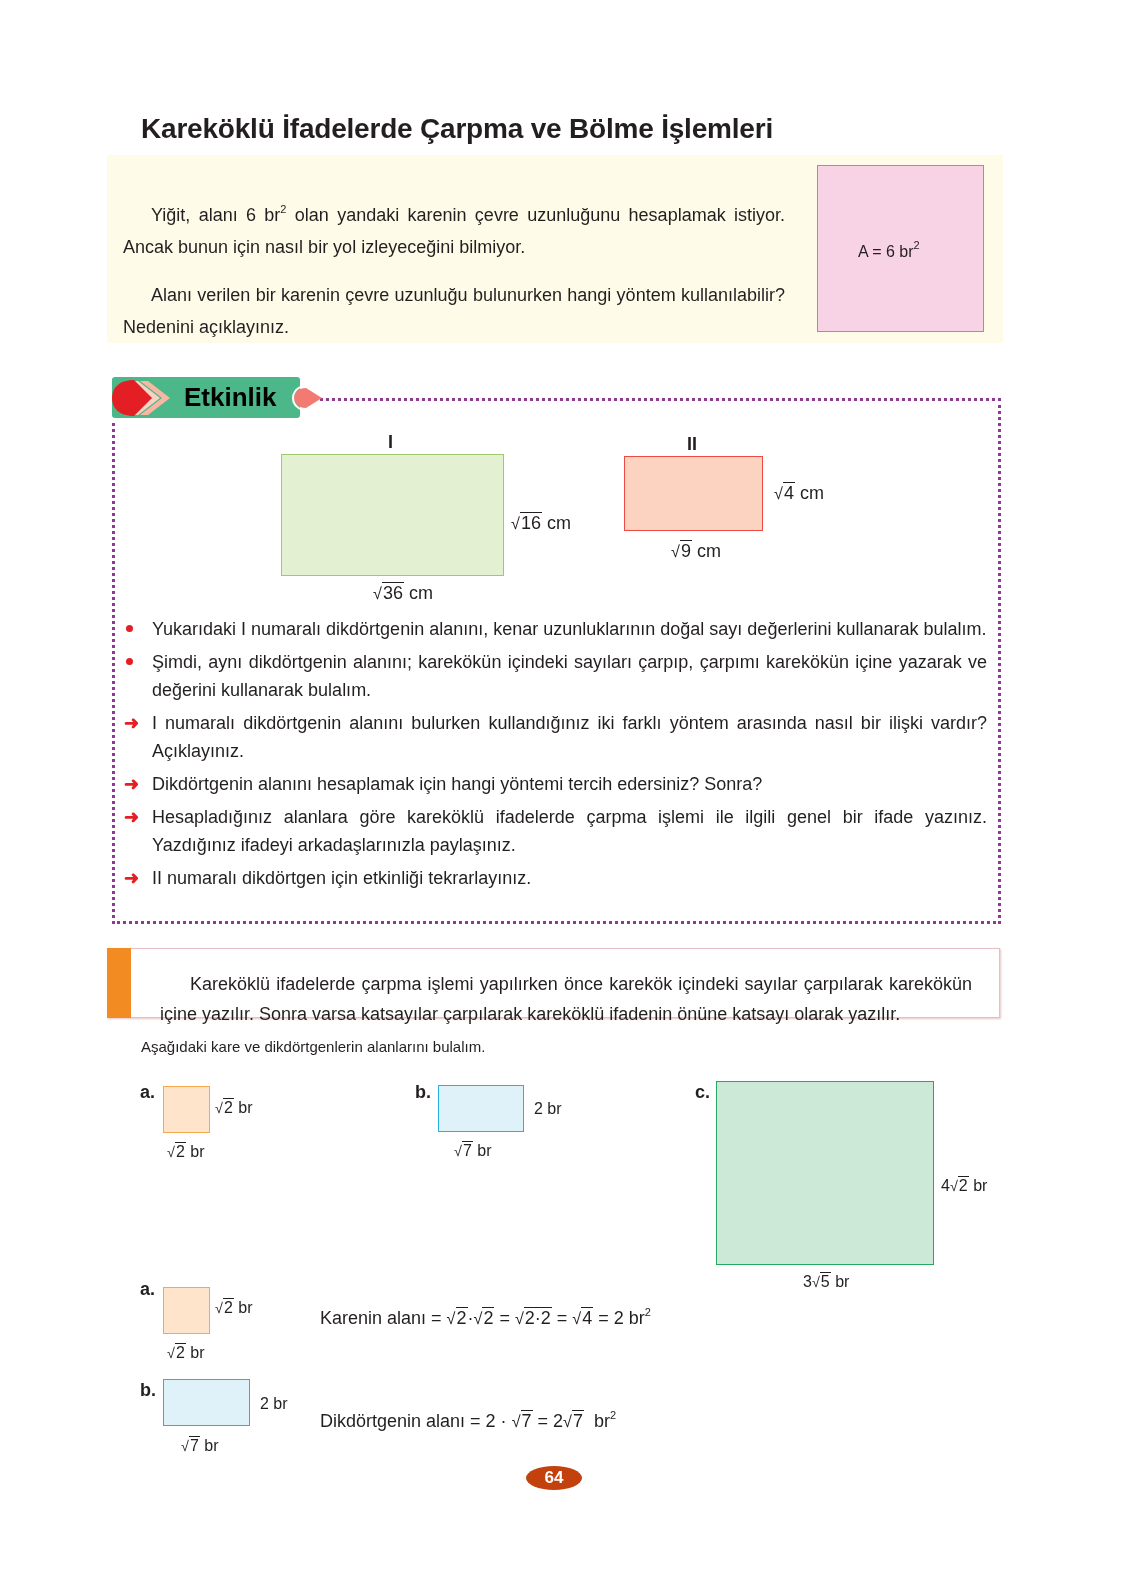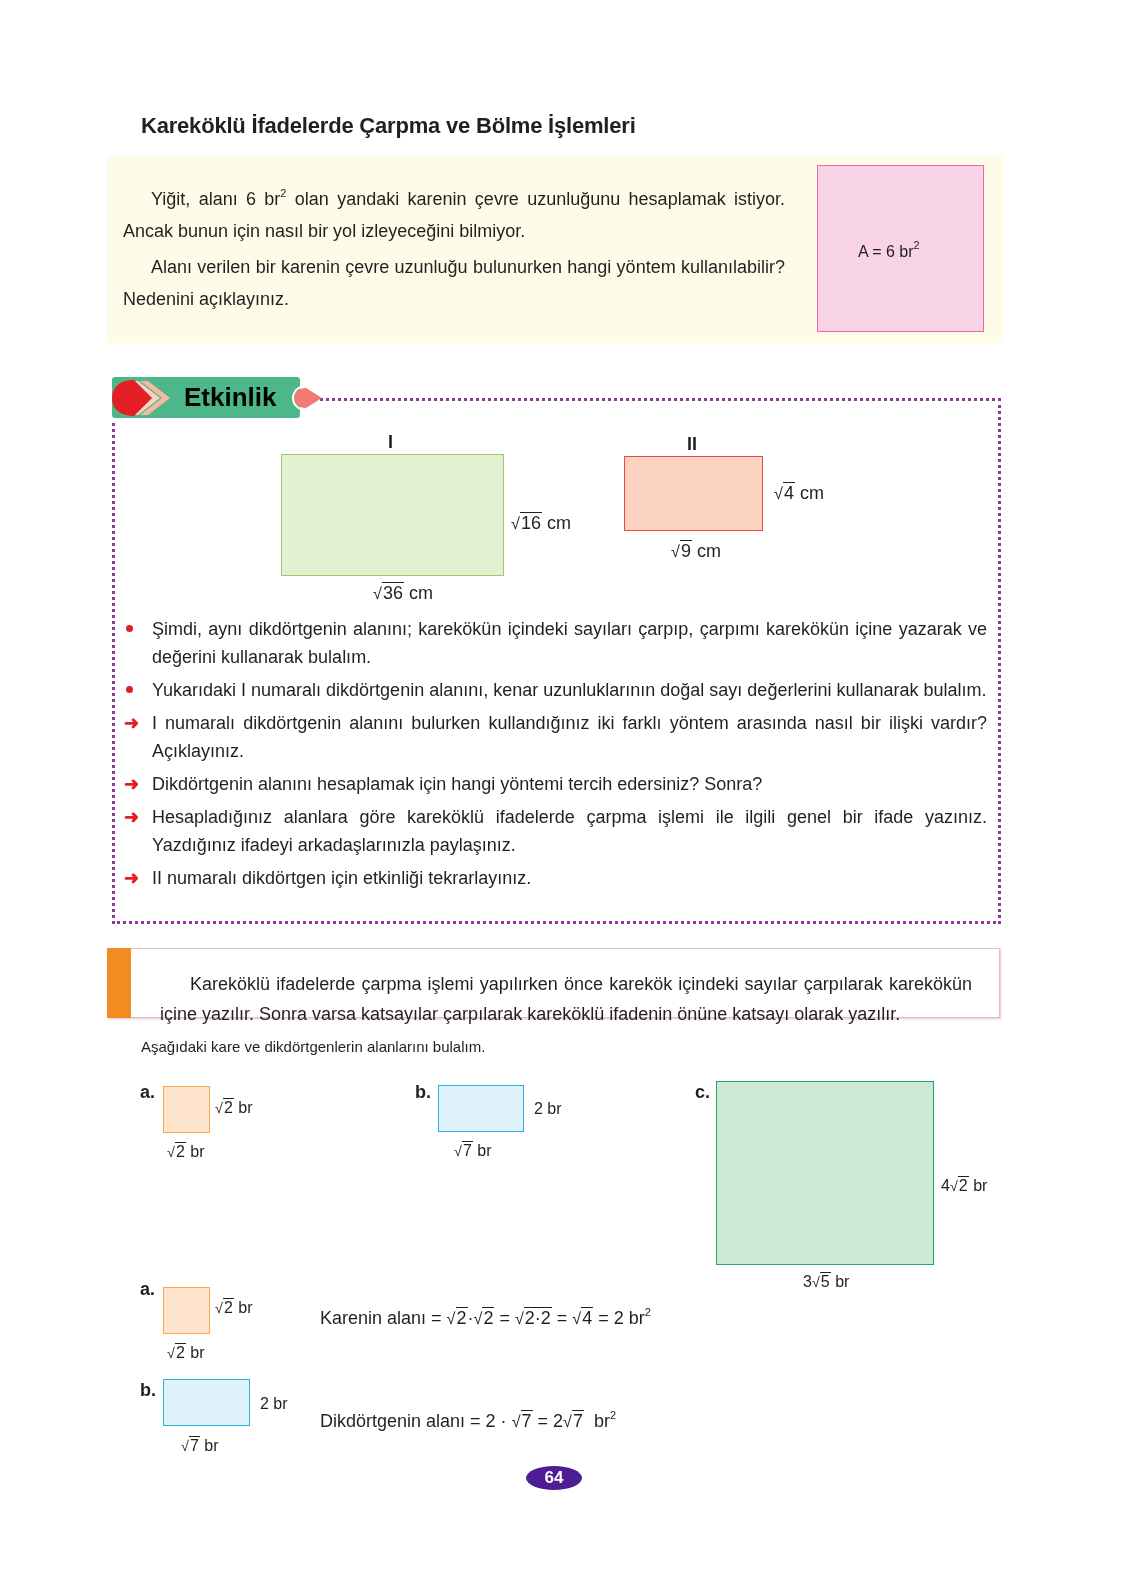--- a/index.html
+++ b/index.html
@@ -1,24 +1,24 @@
 <!DOCTYPE html>
 <html><head>
 <meta charset="utf-8">
 <style>
   html, body { margin: 0; padding: 0; }
   body {
     width: 1123px; height: 1588px; position: relative; background: #ffffff;
     font-family: "Liberation Sans", sans-serif; color: #231f20; overflow: hidden;
   }
   .abs { position: absolute; }
-  .title { left: 141px; top: 113px; font-size: 22px; font-weight: bold; letter-spacing: -0.2px; }
+  .title { left: 141px; top: 113px; font-size: 28px; font-weight: bold; letter-spacing: -0.2px; }
   .intro-box { left: 107px; top: 155px; width: 896px; height: 188px; background: #fefbe8; }
   .intro-text { left: 123px; top: 183px; width: 662px; font-size: 18px; line-height: 32px; text-align: justify; }
-  .intro-text p { margin: 0 0 4px 0; text-indent: 28px; }
+  .intro-text p { margin: 16px 0 4px 0; text-indent: 28px; }
   sup { font-size: 11px; vertical-align: 8px; line-height: 0; }
   .pink-square { left: 817px; top: 165px; width: 167px; height: 167px; background: #f8d3e6; border: 1.5px solid #ec6aa0; box-sizing: border-box; }
   .pink-label { left: 858px; top: 243px; font-size: 16px; }
 
   .etk-frame { left: 112px; top: 398px; width: 889px; height: 526px;
     border-right: 3px dotted #8d3a92; border-bottom: 3px dotted #8d3a92; border-left: 3px dotted #8d3a92; box-sizing: border-box; }
   .etk-topline { left: 320px; top: 398px; width: 681px; border-top: 3px dotted #8d3a92; }
   .etk-badge { left: 112px; top: 377px; width: 188px; height: 41px; background: #4cb88a; border-radius: 3px; }
   .etk-label { left: 184px; top: 382px; font-size: 26px; font-weight: bold; color: #000000; }
   .etk-cover { left: 104px; top: 405px; width: 12px; height: 18px; background: #fff; }
@@ -36,21 +36,21 @@
   .dot { width: 7px; height: 7px; border-radius: 50%; background: #e31e24; position: absolute; left: 2px; top: 10px; }
 
   .rule-box { left: 107px; top: 948px; width: 893px; height: 70px; border: 1px solid #e3c0c9; box-sizing: border-box; box-shadow: 1px 1px 2px #e9c4c4; }
   .rule-bar { left: 107px; top: 948px; width: 24px; height: 70px; background: #f28c22; }
   .rule-text { left: 144px; top: 953px; width: 844px; font-size: 18px; line-height: 30px; text-align: justify; }
   .rule-text p { margin: 16px; text-indent: 30px; }
 
   .task { left: 141px; top: 1038px; font-size: 15px; }
   .letter { font-size: 18px; font-weight: bold; }
 
-  .page-num { left: 526px; top: 1466px; width: 56px; height: 24px; background: #4c1d95; border-radius: 50%; color: #fff; font-weight: bold; font-size: 17px; text-align: center; line-height: 24px; }
+  .page-num { left: 526px; top: 1466px; width: 56px; height: 24px; background: #c2410c; border-radius: 50%; color: #fff; font-weight: bold; font-size: 17px; text-align: center; line-height: 24px; }
 </style>
 </head>
 <body>
 
 <div class="abs title">Kareköklü İfadelerde Çarpma ve Bölme İşlemleri</div>
 
 <div class="abs intro-box"></div>
 <div class="abs intro-text">
   <p><span>Yiğit, alanı 6 br</span><sup>2</sup><span> olan yandaki karenin çevre uzunluğunu hesaplamak istiyor. Ancak bunun için nasıl bir yol izleyeceğini bilmiyor.</span></p>
   <p>Alanı verilen bir karenin çevre uzunluğu bulunurken hangi yöntem kullanılabilir? Nedenini açıklayınız.</p>
@@ -75,22 +75,22 @@
 <div class="abs rect" style="left:281px;top:454px;width:223px;height:122px;background:#e4f0d2;border:1.5px solid #9ccb6b"></div>
 <div class="abs lbl" style="left:511px;top:513px"><span class="sqrt"><span class="rad">√</span><span class="over">16</span></span> <span>cm</span></div>
 <div class="abs lbl" style="left:373px;top:583px"><span class="sqrt"><span class="rad">√</span><span class="over">36</span></span> <span>cm</span></div>
 
 <div class="abs roman" style="left:687px;top:434px">II</div>
 <div class="abs rect" style="left:624px;top:456px;width:139px;height:75px;background:#fcd3c1;border:1.5px solid #ee4a44"></div>
 <div class="abs lbl" style="left:774px;top:483px"><span class="sqrt"><span class="rad">√</span><span class="over">4</span></span> <span>cm</span></div>
 <div class="abs lbl" style="left:671px;top:541px"><span class="sqrt"><span class="rad">√</span><span class="over">9</span></span> <span>cm</span></div>
 
 <div class="abs bullets">
+  <div class="bullet-item"><span class="dot"></span><span>Yukarıdaki I numaralı dikdörtgenin alanını, kenar uzunluklarının doğal sayı değerlerini kullanarak bulalım.</span></div>
   <div class="bullet-item"><span class="dot"></span><span>Şimdi, aynı dikdörtgenin alanını; karekökün içindeki sayıları çarpıp, çarpımı karekökün içine yazarak ve değerini kullanarak bulalım.</span></div>
-  <div class="bullet-item"><span class="dot"></span><span>Yukarıdaki I numaralı dikdörtgenin alanını, kenar uzunluklarının doğal sayı değerlerini kullanarak bulalım.</span></div>
   <div class="bullet-item"><span class="mark">➜</span><span>I numaralı dikdörtgenin alanını bulurken kullandığınız iki farklı yöntem arasında nasıl bir ilişki vardır? Açıklayınız.</span></div>
   <div class="bullet-item"><span class="mark">➜</span><span>Dikdörtgenin alanını hesaplamak için hangi yöntemi tercih edersiniz? Sonra?</span></div>
   <div class="bullet-item"><span class="mark">➜</span><span>Hesapladığınız alanlara göre kareköklü ifadelerde çarpma işlemi ile ilgili genel bir ifade yazınız. Yazdığınız ifadeyi arkadaşlarınızla paylaşınız.</span></div>
   <div class="bullet-item"><span class="mark">➜</span><span>II numaralı  dikdörtgen için etkinliği tekrarlayınız.</span></div>
 </div>
 
 <div class="abs rule-box"></div>
 <div class="abs rule-bar"></div>
 <div class="abs rule-text">
     <p>Kareköklü ifadelerde çarpma işlemi yapılırken önce karekök içindeki sayılar çarpılarak karekökün içine yazılır. Sonra varsa katsayılar çarpılarak kareköklü ifadenin önüne katsayı olarak yazılır.</p>

